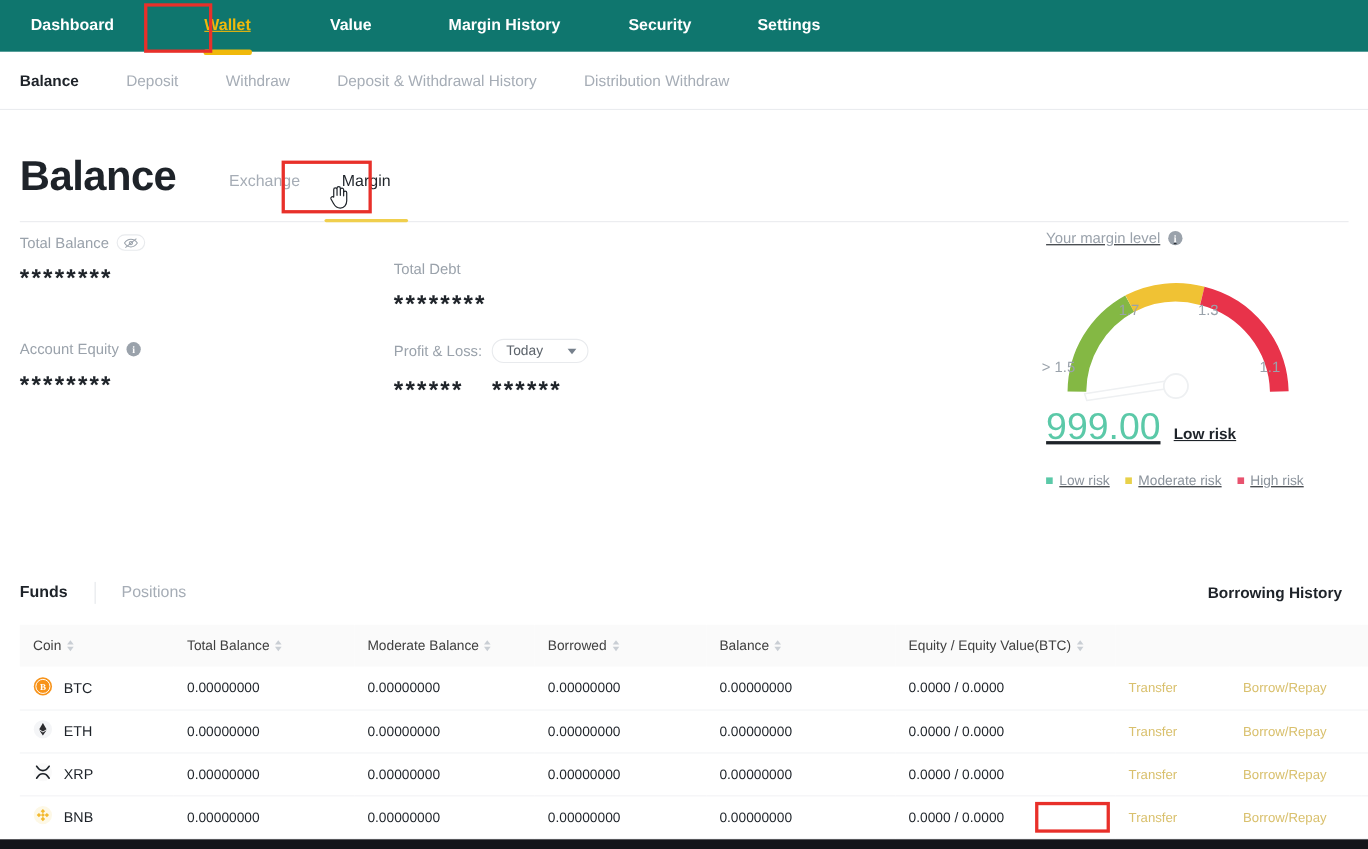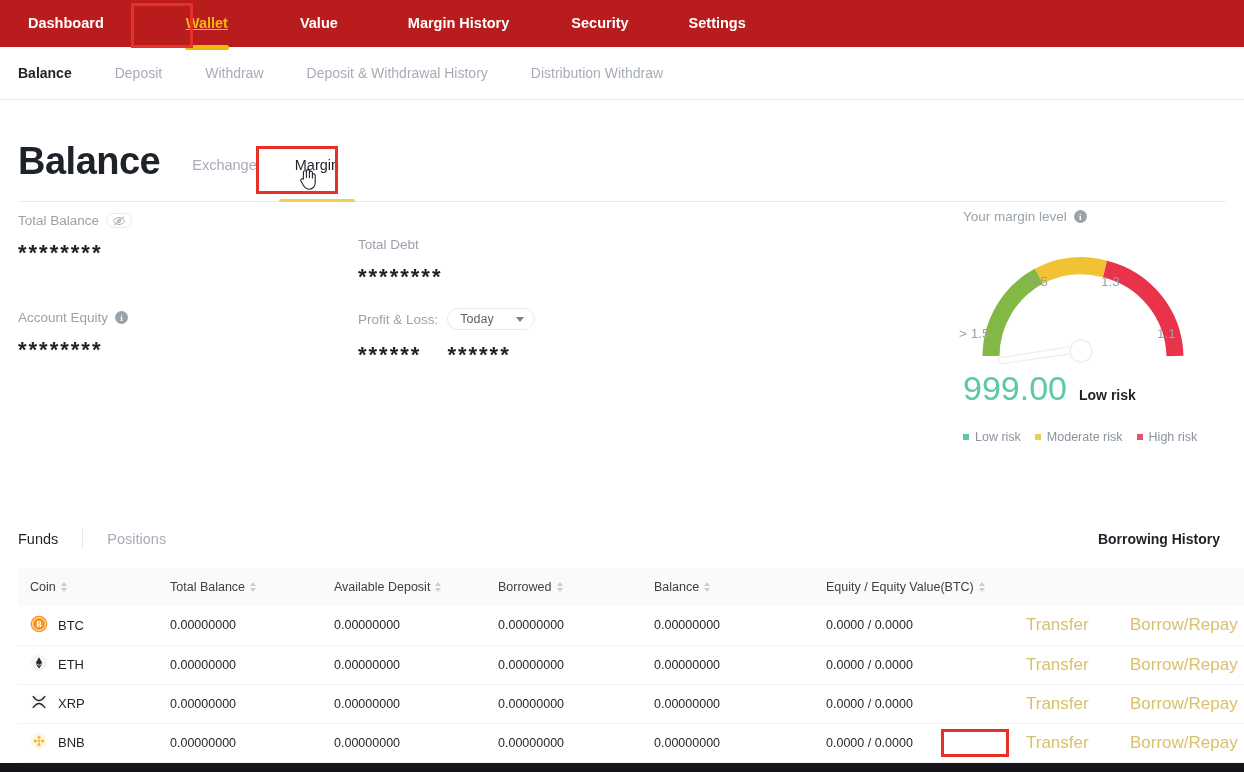--- a/index.html
+++ b/index.html
@@ -8,21 +8,21 @@
     font-family:"Liberation Sans", sans-serif;
     background:#ffffff;
     color:#1e2329;
     overflow:hidden;
     position:relative;
   }
 
   
   .topnav {
     height:47px;
-    background:#b91c1c;
+    background:#0f766e;
     display:flex;
     align-items:center;
     padding-left:18px;
     position:relative;
   }
   .topnav-item {
     color:#ffffff;
     font-size:14.5px;
     font-weight:600;
     padding:0 10px;
@@ -83,21 +83,21 @@
     padding:40px 0 0 18px;
     height:82px;
   }
   .page-title {
     font-size:38px;
     font-weight:700;
     letter-spacing:-0.5px;
     line-height:42px;
     color:#1e2329;
   }
-  .mode-tabs { display:flex; align-items:flex-end; margin-left:32px; padding-bottom:5px; }
+  .mode-tabs { display:flex; align-items:flex-end; margin-left:48px; padding-bottom:5px; }
   .mode-tab {
     font-size:14.5px;
     color:#a6adb6;
     margin-right:38px;
     cursor:pointer;
     position:relative;
     padding-bottom:4px;
   }
   .mode-tab:last-child { margin-right:0; }
   .mode-tab.active { color:#1e2329; font-weight:400; }
@@ -178,21 +178,21 @@
     border-left:4px solid transparent;
     border-right:4px solid transparent;
     border-top:5px solid #76808c;
   }
   .pnl-values { display:flex; gap:26px; margin-top:12px; }
   .pnl-values span {
     font-size:22px; font-weight:700; letter-spacing:2px; color:#1e2329;
   }
 
   
-  .gauge-panel { position:absolute; right:36px; top:7px; width:245px; }
+  .gauge-panel { position:absolute; right:48px; top:7px; width:245px;text-decoration:underline; }
   .gauge-title {
     font-size:13.5px;
     color:#9aa2ab;
     display:flex; align-items:center; gap:7px;
   }
   .gauge-wrap { position:relative; width:245px; height:135px; margin-top:16px; }
   .gauge-svg { position:absolute; left:14px; top:12px; }
   .gauge-tick {
     position:absolute;
     font-size:13.5px;
@@ -222,21 +222,21 @@
     position:absolute;
     left:0; right:0; top:518px;
     height:42px;
     display:flex;
     align-items:center;
     padding:0 24px 0 18px;
   }
   .funds-tab {
     font-size:14.5px; color:#a6adb6; cursor:pointer;
   }
-  .funds-tab.active { color:#1e2329; font-weight:400; }
+  .funds-tab.active { color:#1e2329; font-weight:700; }
   .vbar { width:1px; height:20px; background:#e4e7ea; margin:0 24px; }
   .borrow-history {
     margin-left:auto;
     font-size:14px; font-weight:700; color:#1e2329; cursor:pointer;
   }
 
   
   .table-wrap { position:absolute; left:18px; right:24px; top:568px; }
   table { width:100%; border-collapse:collapse; table-layout:fixed; }
   thead tr { background:#fafafa; height:38px; }
@@ -259,21 +259,21 @@
   .sorter i.down { border-top:4px solid #c9ced4; }
   tbody tr { height:39px; border-bottom:1px solid #f2f3f5; }
   tbody td {
     font-size:12.5px;
     color:#1e2329;
     padding:0 0 0 12px;
     white-space:nowrap;
   }
   .coin-cell { display:flex; align-items:center; gap:10px; }
   .coin-name { font-size:13px; font-weight:400; }
-  .act { color:#d9c06d; font-size:17px; cursor:pointer; }
+  .act { color:#d9c06d; font-size:12px; cursor:pointer; }
   td.act-col { text-align:left; }
 
   
   col.c-coin { width:140px; }
   col.c-tb   { width:164px; }
   col.c-ab   { width:164px; }
   col.c-bor  { width:156px; }
   col.c-int  { width:172px; }
   col.c-eq   { width:200px; }
   col.c-a1   { width:104px; }
@@ -396,21 +396,21 @@
 
         <path d="M128 17 A92 92 0 0 1 198 104" stroke="#e8334a" stroke-width="17" fill="none" stroke-linecap="butt"></path>
 
         <g>
           <path d="M104 93 L99 101 L23 112 L21 106 Z" fill="#ffffff" stroke="#eef0f2" stroke-width="1.4" stroke-linejoin="round"></path>
           <circle cx="104" cy="99" r="11" fill="#ffffff" stroke="#eef0f2" stroke-width="1.6"></circle>
         </g>
       </svg>
 
       <span class="gauge-tick" id="tick-left">&gt; 1.5</span>
-      <span class="gauge-tick" id="tick-15">1.5</span>
+      <span class="gauge-tick" id="tick-15">1.7</span>
       <span class="gauge-tick" id="tick-13">1.3</span>
       <span class="gauge-tick" id="tick-11">1.1</span>
     </div>
 
     <div class="gauge-value-row">
       <span class="gauge-value">999.00</span>
       <span class="gauge-risk-label">Low risk</span>
     </div>
 
     <div class="legend">
@@ -465,21 +465,21 @@
             <span class="th-inner">
           <span>Total Balance</span>
           <span class="sorter">
                 <i class="up"></i>
                 <i class="down"></i>
               </span>
         </span>
           </th>
         <th>
             <span class="th-inner">
-          <span>Available Deposit</span>
+          <span>Moderate Balance</span>
           <span class="sorter">
                 <i class="up"></i>
                 <i class="down"></i>
               </span>
         </span>
           </th>
         <th>
             <span class="th-inner">
           <span>Borrowed</span>
           <span class="sorter">

